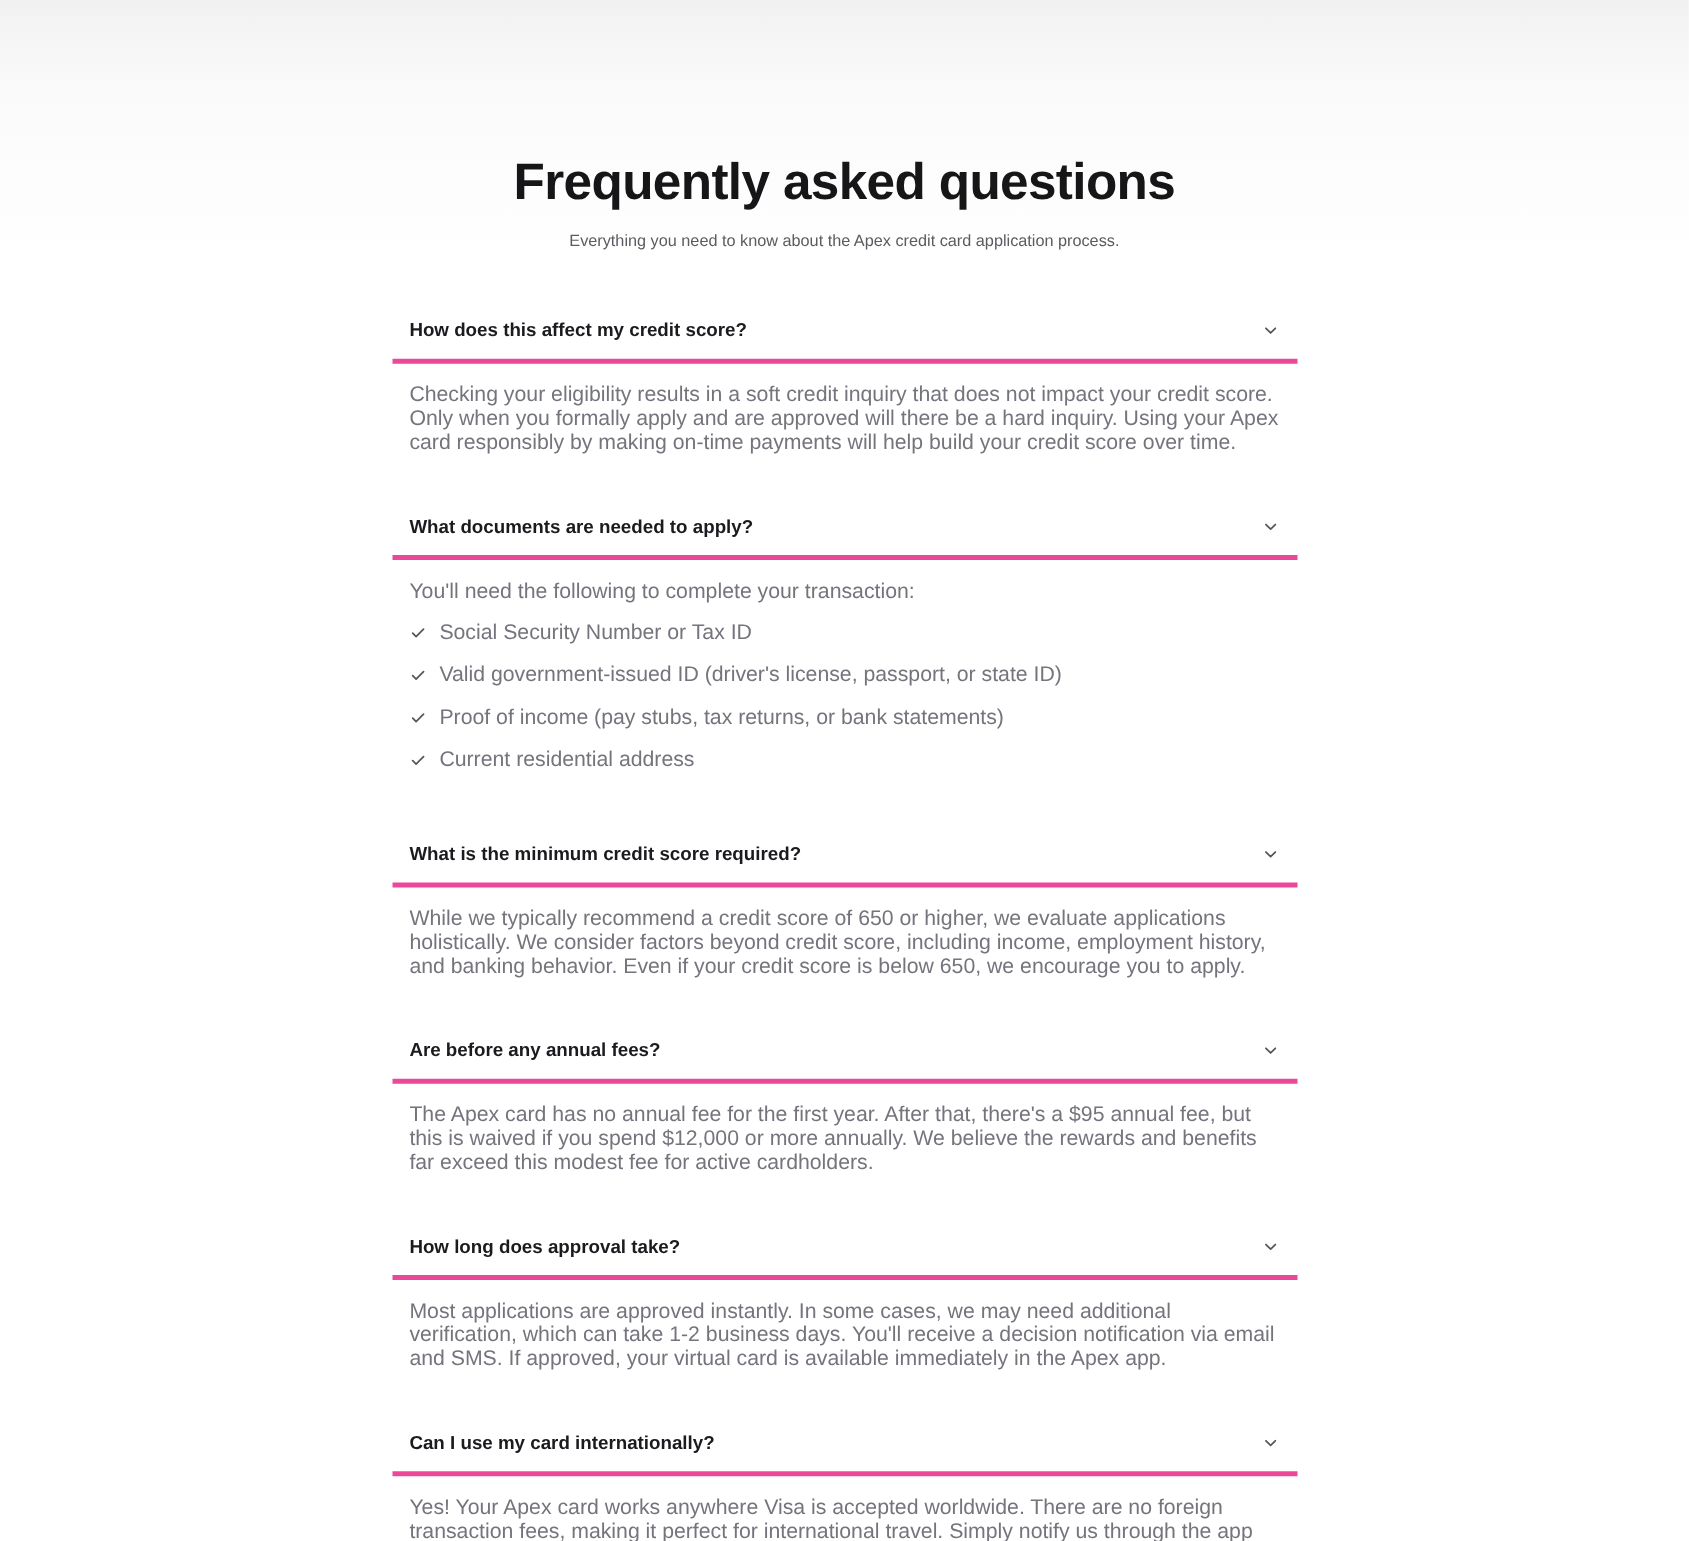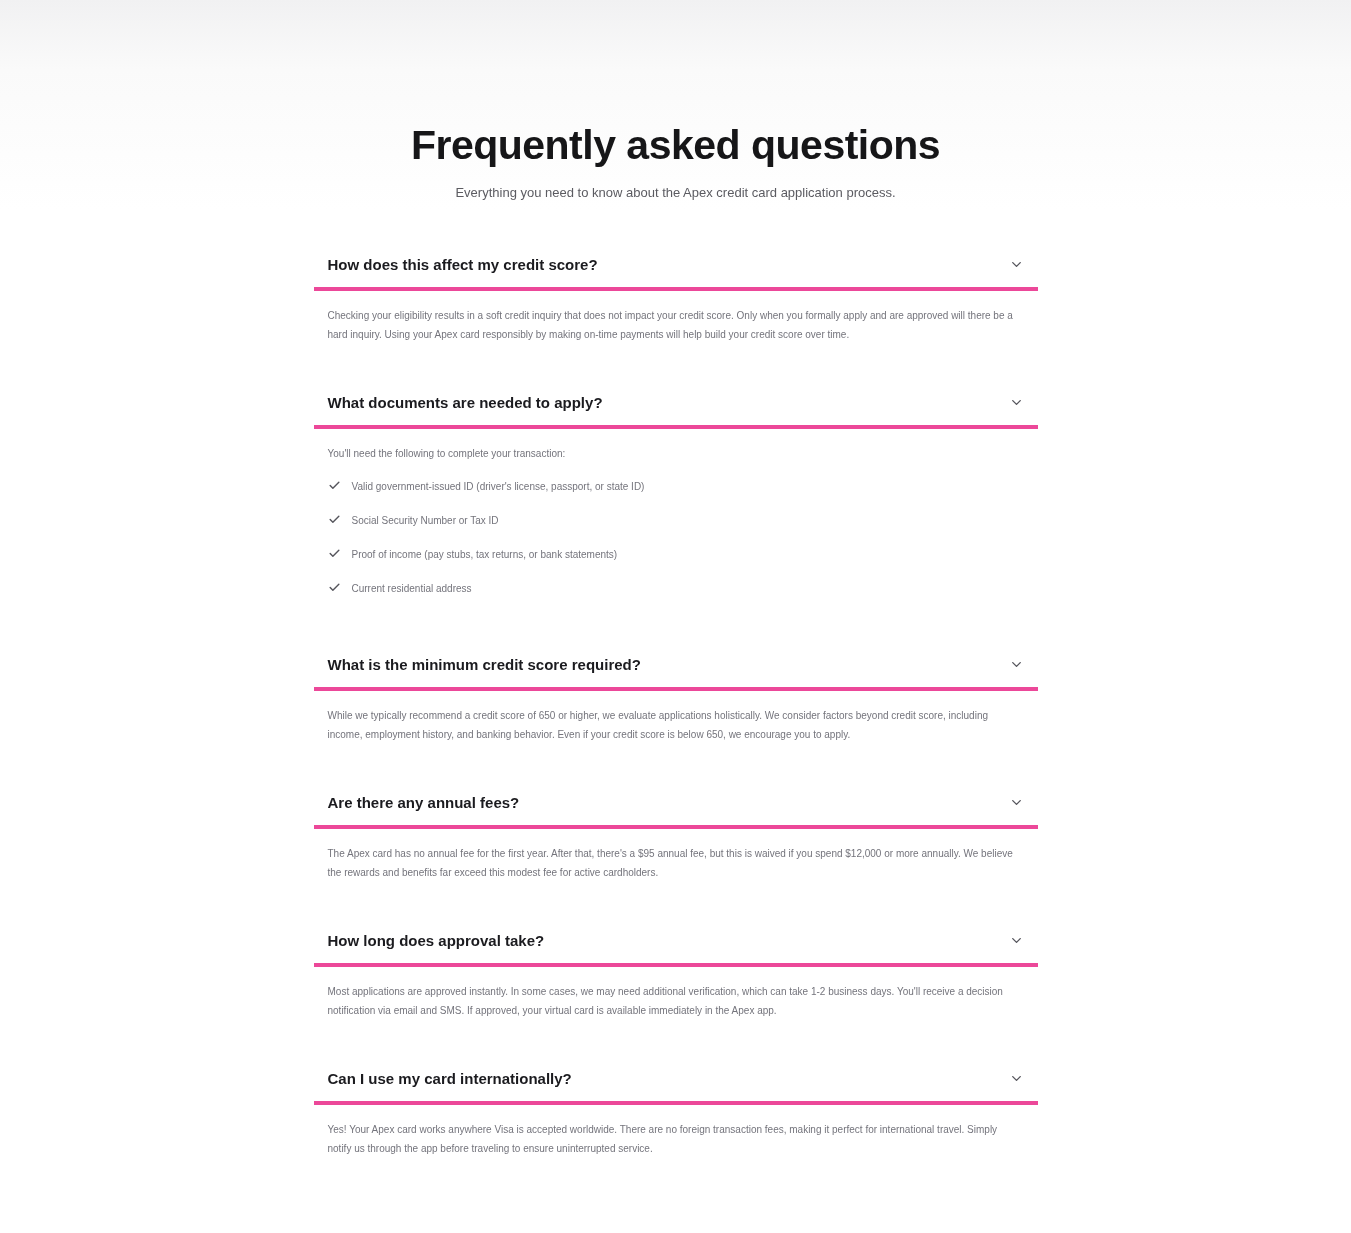--- a/index.html
+++ b/index.html
@@ -68,21 +68,21 @@
   }
 
   .chevron-icon {
     flex: 0 0 auto;
     display: inline-flex;
     color: #55555c;
   }
 
   .faq-body {
     padding: 15px 14px 0;
-    font-size: 10px;
+    font-size: 17px;
     line-height: 19px;
     color: #74747c;
   }
 
   .faq-body p { margin: 0; }
 
   .check-list {
     list-style: none;
     margin-top: 7px;
   }
@@ -130,32 +130,32 @@
             </svg>
       </span>
     </button>
     <div class="faq-body">
           <p>You'll need the following to complete your transaction:</p>
           <ul class="check-list">
             <li class="check-item">
               <span class="check-icon"><svg width="13" height="13" viewBox="0 0 24 24" fill="none" stroke="currentColor" stroke-width="2.6" stroke-linecap="round" stroke-linejoin="round">
                   <path d="M20 6L9 17l-5-5"></path>
                 </svg></span>
+              <span>Social Security Number or Tax ID</span>
+            </li>
+            <li class="check-item">
+              <span class="check-icon"><svg width="13" height="13" viewBox="0 0 24 24" fill="none" stroke="currentColor" stroke-width="2.6" stroke-linecap="round" stroke-linejoin="round">
+                  <path d="M20 6L9 17l-5-5"></path>
+                </svg></span>
               <span>Valid government-issued ID (driver's license, passport, or state ID)</span>
             </li>
             <li class="check-item">
               <span class="check-icon"><svg width="13" height="13" viewBox="0 0 24 24" fill="none" stroke="currentColor" stroke-width="2.6" stroke-linecap="round" stroke-linejoin="round">
                   <path d="M20 6L9 17l-5-5"></path>
                 </svg></span>
-              <span>Social Security Number or Tax ID</span>
-            </li>
-            <li class="check-item">
-              <span class="check-icon"><svg width="13" height="13" viewBox="0 0 24 24" fill="none" stroke="currentColor" stroke-width="2.6" stroke-linecap="round" stroke-linejoin="round">
-                  <path d="M20 6L9 17l-5-5"></path>
-                </svg></span>
               <span>Proof of income (pay stubs, tax returns, or bank statements)</span>
             </li>
             <li class="check-item">
               <span class="check-icon"><svg width="13" height="13" viewBox="0 0 24 24" fill="none" stroke="currentColor" stroke-width="2.6" stroke-linecap="round" stroke-linejoin="round">
                   <path d="M20 6L9 17l-5-5"></path>
                 </svg></span>
               <span>Current residential address</span>
             </li>
           </ul>
         </div>
@@ -170,21 +170,21 @@
             </svg>
       </span>
     </button>
     <div class="faq-body">
           <p>While we typically recommend a credit score of 650 or higher, we evaluate applications holistically. We consider factors beyond credit score, including income, employment history, and banking behavior. Even if your credit score is below 650, we encourage you to apply.</p>
         </div>
   </section>
 
   <section class="faq-item">
     <button class="faq-header">
-      <h3 class="faq-question">Are there any annual fees?</h3>
+      <h3 class="faq-question">Are before any annual fees?</h3>
       <span class="chevron-icon">
         <svg width="15" height="15" viewBox="0 0 24 24" fill="none" stroke="currentColor" stroke-width="2.2" stroke-linecap="round" stroke-linejoin="round">
               <path d="M6 9l6 6 6-6"></path>
             </svg>
       </span>
     </button>
     <div class="faq-body">
           <p>The Apex card has no annual fee for the first year. After that, there's a $95 annual fee, but this is waived if you spend $12,000 or more annually. We believe the rewards and benefits far exceed this modest fee for active cardholders.</p>
         </div>
   </section>

